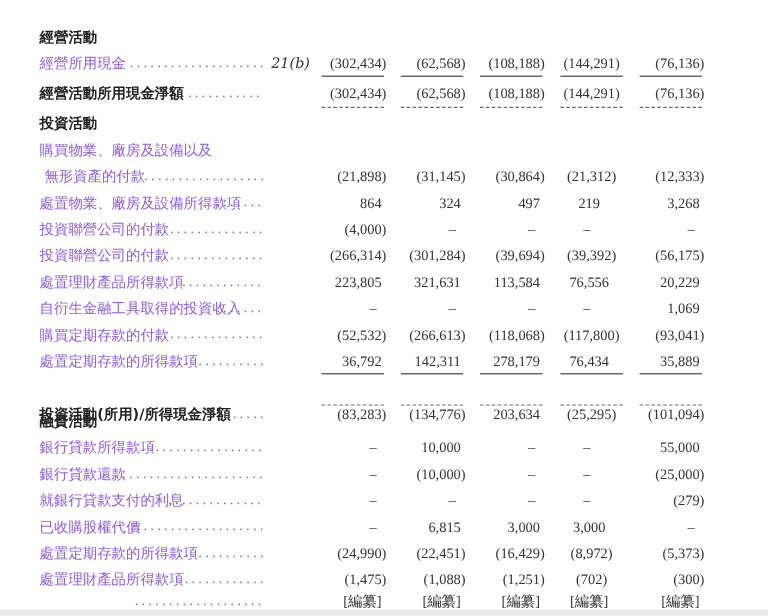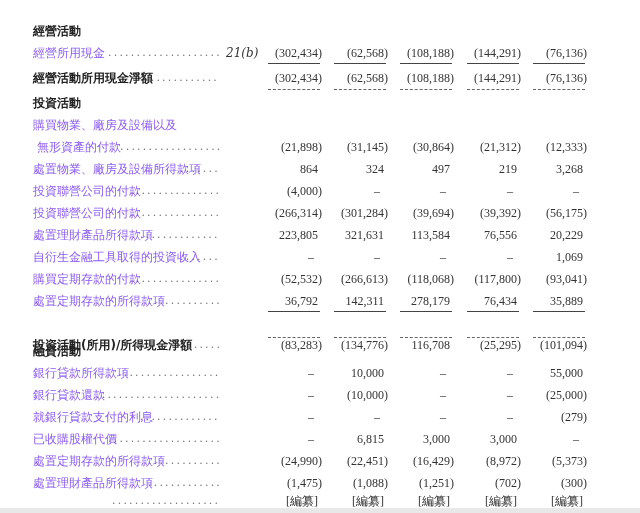--- a/index.html
+++ b/index.html
@@ -6,21 +6,21 @@
   body { width: 640px; height: 513px; position: relative; overflow: hidden;
          font-family: "DejaVu Serif", "Liberation Serif", serif; color: #4a4a4a; }
   .page { position: absolute; left: 0; top: 0; width: 640px; height: 513px; }
   .row { position: absolute; left: 0; width: 640px; height: 22px; }
   .label { position: absolute; left: 33px; top: 0; font-size: 12px; line-height: 22px; white-space: nowrap; color: #8b5cf6; }
   .label.bold { font-weight: bold; color: #222; font-family: "DejaVu Sans", "Liberation Sans", sans-serif; font-size: 12px; }
   .label.indent { left: 37px; font-family: Liberation Serif, serif; }
   .dots { position: absolute; top: 0; font-size: 11px; line-height: 22px; letter-spacing: 2.2px; color: #777; white-space: nowrap; overflow: hidden; }
   .note { position: absolute; left: 226px; top: 0; font-style: italic; font-size: 12px; line-height: 22px; color: #333; }
   .cell { position: absolute; top: 0; width: 56px; text-align: right; font-size: 12px; line-height: 22px; font-family: "Liberation Serif", "DejaVu Serif", serif; color: #333; white-space: nowrap; }
-  .c0 { left: 266px; } .c1 { left: 332px; } .c2 { left: 398px; } .c3 { left: 465px; } .c4 { left: 531px; text-align: right; }
+  .c0 { left: 266px; } .c1 { left: 332px; } .c2 { left: 398px; } .c3 { left: 465px; text-align: center; } .c4 { left: 531px; text-align: right; }
   .pos { padding-right: 4px; box-sizing: border-box; }
   .dash { padding-right: 8px; box-sizing: border-box; }
   .uline { position: absolute; height: 0; border-top: 1px solid #444; width: 52px; }
   .dline { position: absolute; height: 0; border-top: 1px dashed #666; width: 52px; }
   .u0 { left: 268px; } .u1 { left: 334px; } .u2 { left: 400px; } .u3 { left: 467px; } .u4 { left: 533px; }
   .bottom-bar { position: absolute; left: 0; top: 508px; width: 640px; height: 5px; background: #e8e8e8; }
 </style>
 </head>
 <body>
 
@@ -151,21 +151,21 @@
   <div class="uline u1" style="top:311px"></div>
   <div class="uline u2" style="top:311px"></div>
   <div class="uline u3" style="top:311px"></div>
   <div class="uline u4" style="top:311px"></div>
 
   <div class="row" style="top:334px">
     <span class="label bold">投資活動(所用)/所得現金淨額</span>
     <span class="dots" style="left:188px;width:32px">.......................</span>
     <span class="cell c0">(83,283)</span>
     <span class="cell c1">(134,776)</span>
-    <span class="cell c2 pos">116,708</span>
+    <span class="cell c2 pos">203,634</span>
     <span class="cell c3">(25,295)</span>
     <span class="cell c4">(101,094)</span>
   </div>
   <div class="dline u0" style="top:337px"></div>
   <div class="dline u1" style="top:337px"></div>
   <div class="dline u2" style="top:337px"></div>
   <div class="dline u3" style="top:337px"></div>
   <div class="dline u4" style="top:337px"></div>
 
   <div class="row" style="top:340px">

